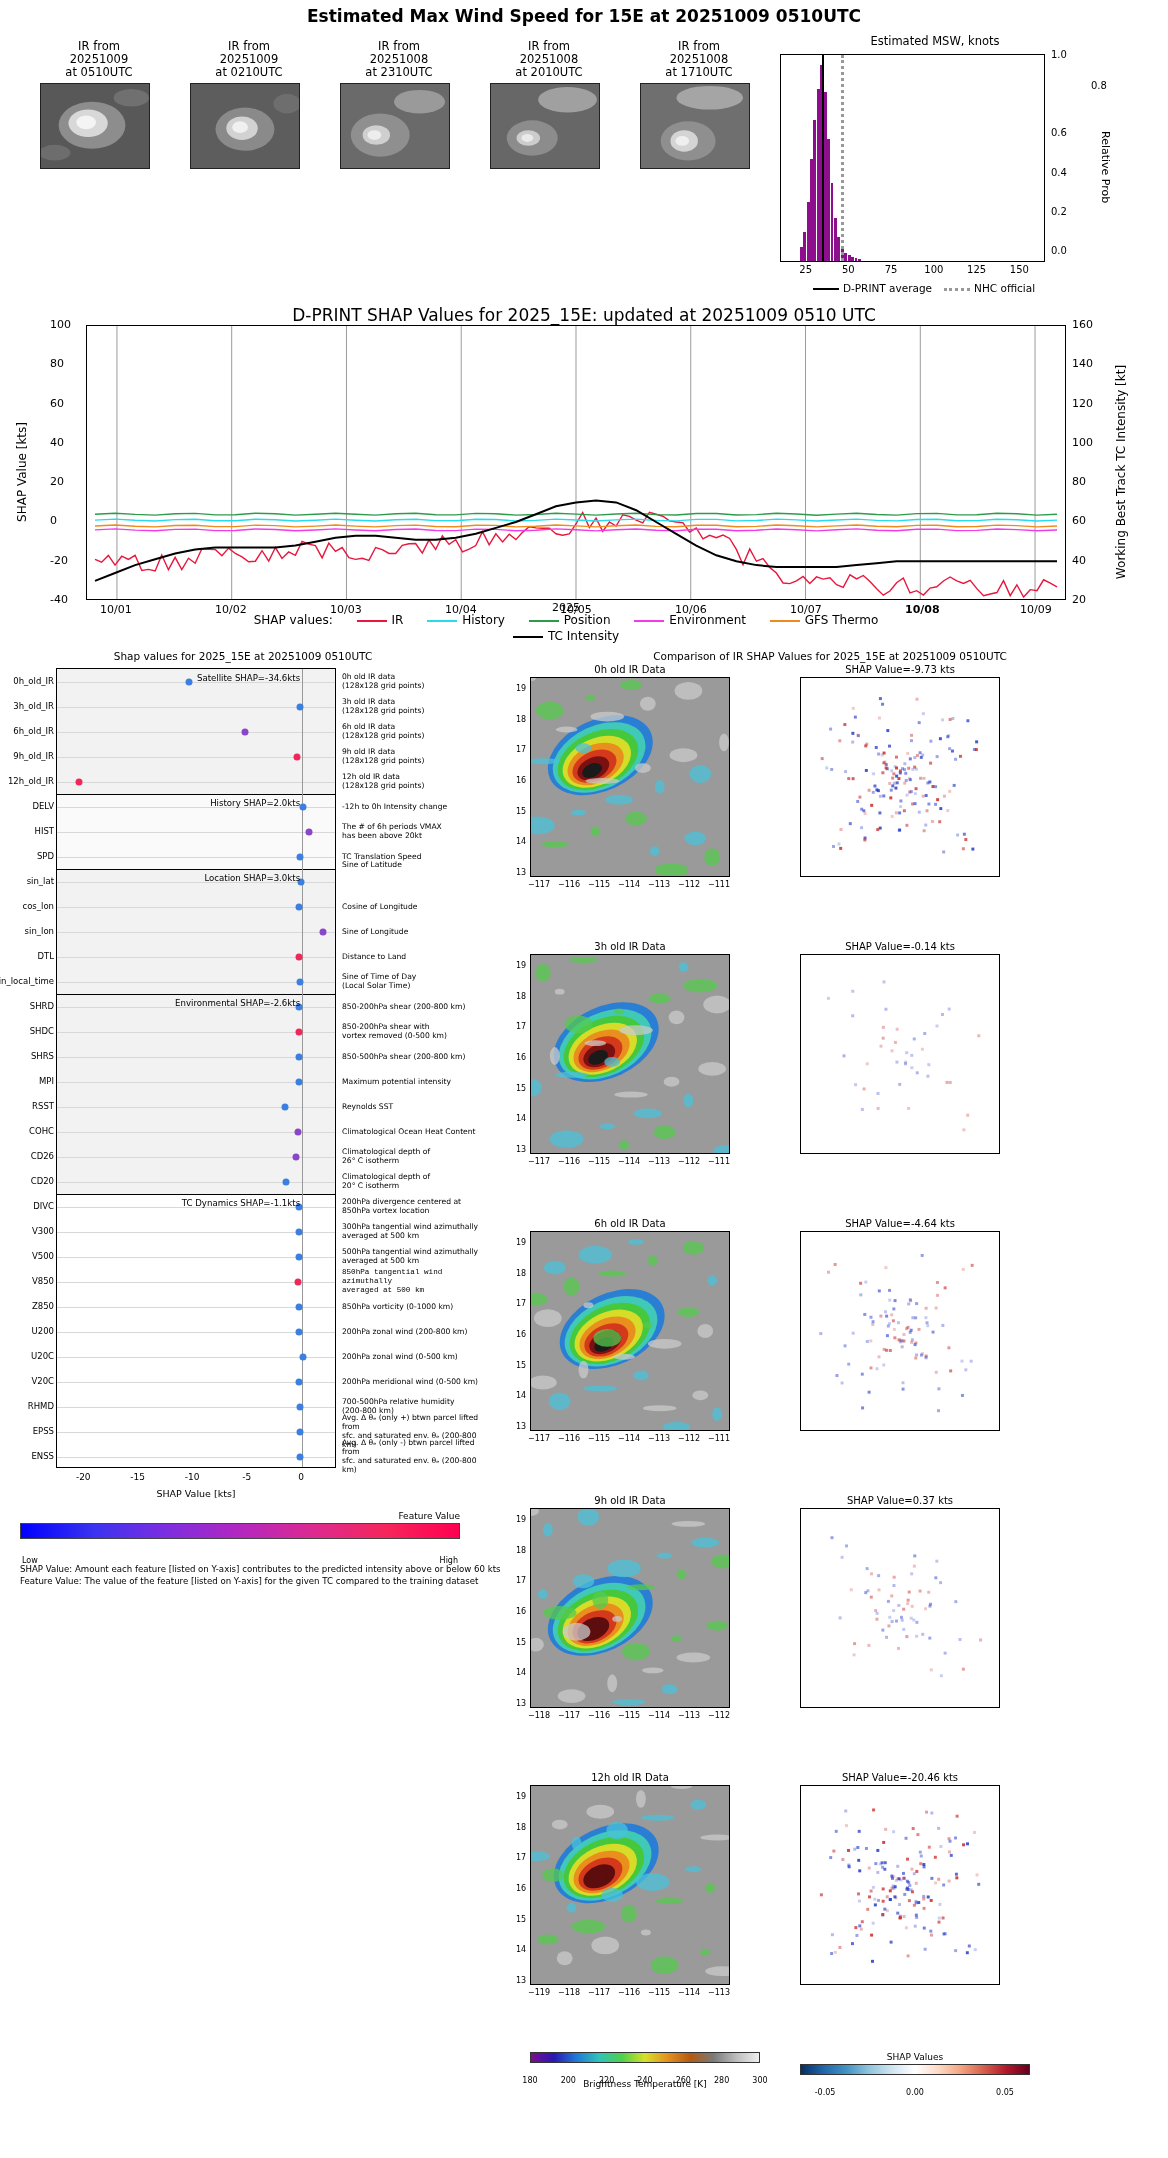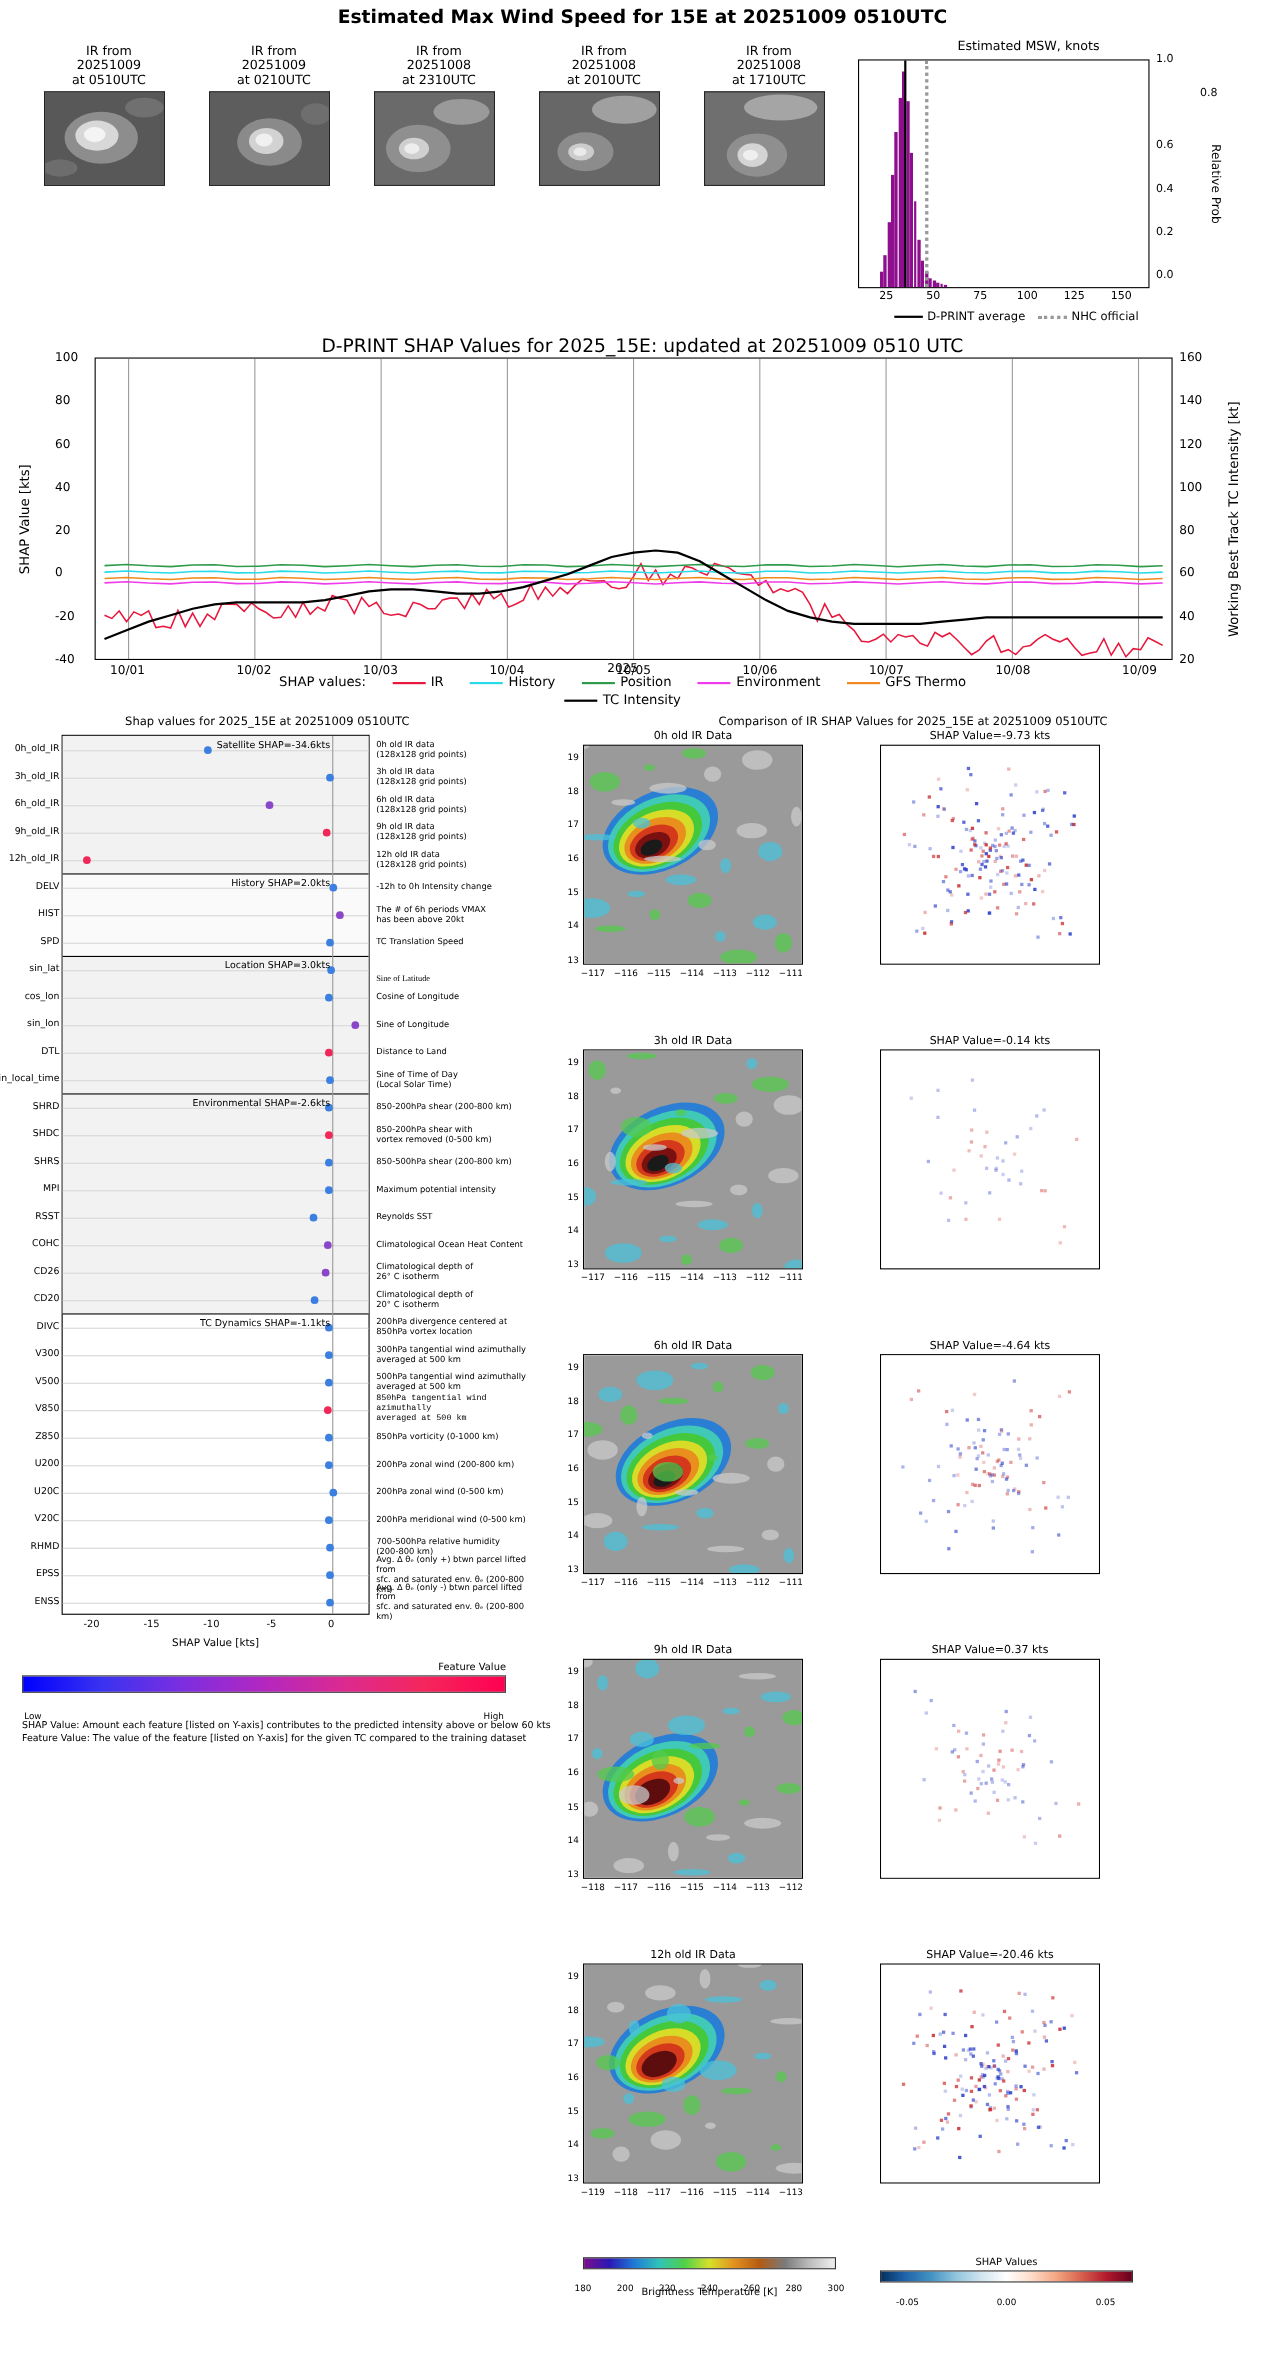--- a/index.html
+++ b/index.html
@@ -252,21 +252,21 @@
   <div class="axlabel-l">SHAP Value [kts]</div>
   <div class="axlabel-r">Working Best Track TC Intensity [kt]</div>
   <div id="c-ticks">
       <div class="ctick" style="left: 84px; top: 298px;">10/01</div>
       <div class="ctick" style="left: 199px; top: 298px;">10/02</div>
       <div class="ctick" style="left: 314px; top: 298px;">10/03</div>
       <div class="ctick" style="left: 429px; top: 298px;">10/04</div>
       <div class="ctick" style="left: 544px; top: 298px;">10/05</div>
       <div class="ctick" style="left: 659px; top: 298px;">10/06</div>
       <div class="ctick" style="left: 774px; top: 298px;">10/07</div>
-      <div class="ctick" style="left: 889px; top: 298px;">10/08</div>
+      <div class="ctick" style="left: 889px; top: 298px; font-weight: bold;">10/08</div>
       <div class="ctick" style="left: 1004px; top: 298px;">10/09</div>
       <div class="ctick" style="left: 34px; top: 288px;">-40</div>
       <div class="ctick" style="left: 34px; top: 248.714px;">-20</div>
       <div class="ctick" style="left: 34px; top: 209.429px;">0</div>
       <div class="ctick" style="left: 34px; top: 170.143px;">20</div>
       <div class="ctick" style="left: 34px; top: 130.857px;">40</div>
       <div class="ctick" style="left: 34px; top: 91.5714px;">60</div>
       <div class="ctick" style="left: 34px; top: 52.2857px;">80</div>
       <div class="ctick" style="left: 34px; top: 13px;">100</div>
       <div class="ctick" style="left: 1056px; top: 288px;">20</div>
@@ -427,21 +427,21 @@
       <div class="dtxt" style="top: 155.5px; left: 334px; width: 140px;">
         <div>-12h to 0h Intensity change</div>
       </div>
       <div class="dtxt" style="top: 180.5px; left: 334px; width: 140px;">
         <div>The # of 6h periods VMAX</div>
         <div>has been above 20kt</div>
       </div>
       <div class="dtxt" style="top: 205.5px; left: 334px; width: 140px;">
         <div>TC Translation Speed</div>
       </div>
-      <div class="dtxt" style="top: 239px; left: 334px; width: 140px; font-family: Liberation Serif, serif;">
+      <div class="dtxt" style="top: 214px; left: 334px; width: 140px;">
         <div>Sine of Latitude</div>
       </div>
       <div class="dtxt" style="top: 255.5px; left: 334px; width: 140px;">
         <div>Cosine of Longitude</div>
       </div>
       <div class="dtxt" style="top: 280.5px; left: 334px; width: 140px;">
         <div>Sine of Longitude</div>
       </div>
       <div class="dtxt" style="top: 305.5px; left: 334px; width: 140px;">
         <div>Distance to Land</div>

